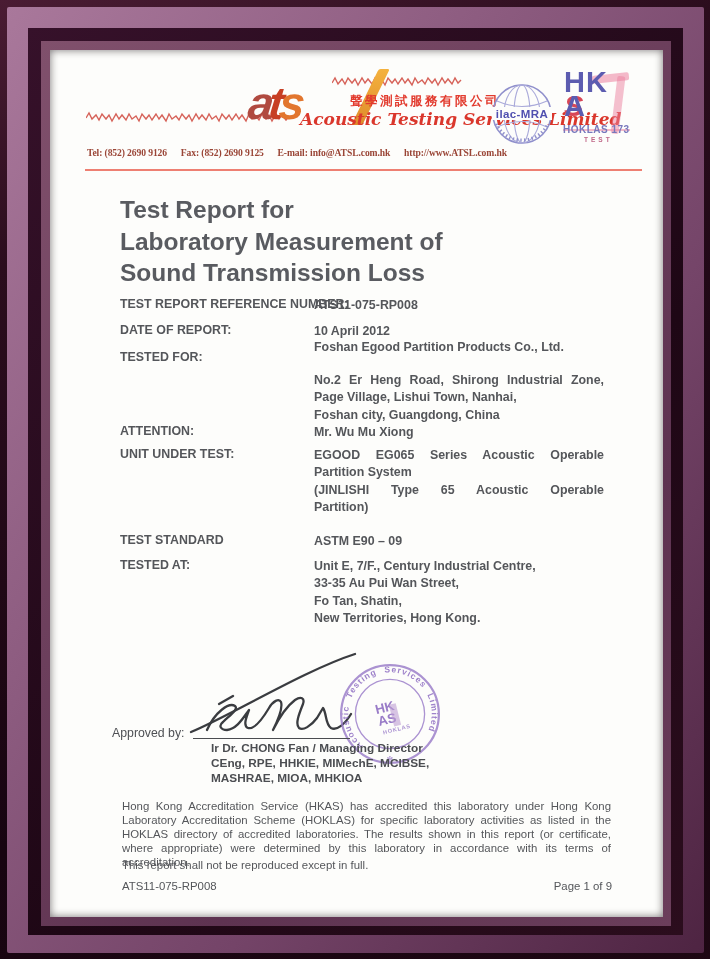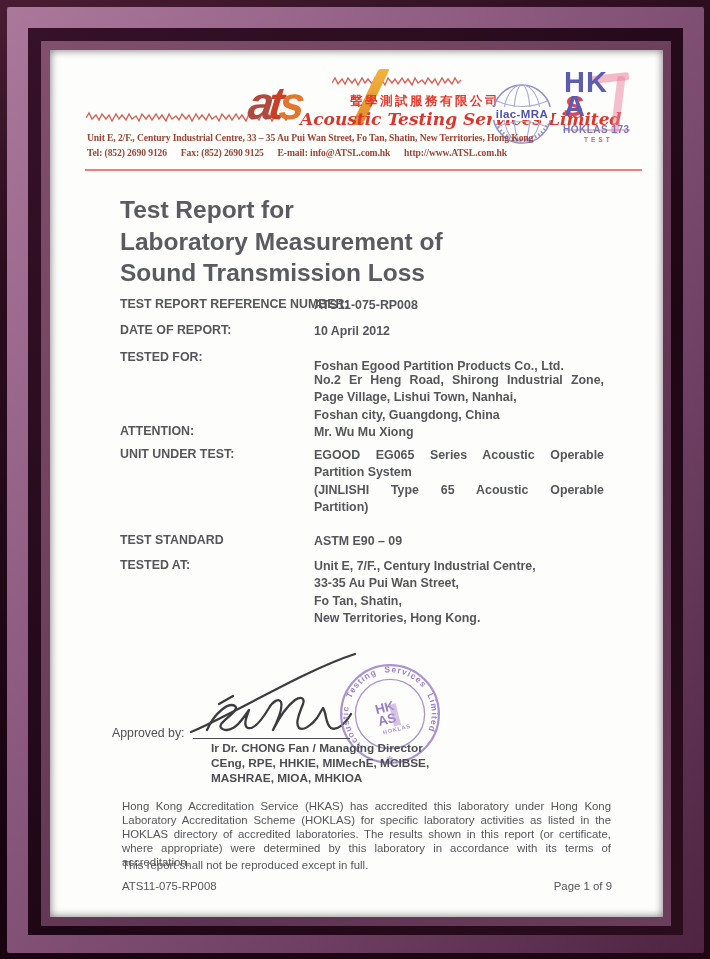--- a/index.html
+++ b/index.html
@@ -100,38 +100,37 @@
       <div class="hkas-tbar"></div>
       <div class="hkas-tstem"></div>
       <div class="hkas-rows">
         <div style="position:static">HK</div>
         <div style="position:static"><span>A</span><span class="hkas-s">S</span></div>
       </div>
       <div class="hoklas">HOKLAS 173</div>
       <div class="hkas-test">TEST</div>
     </div>
 
-    <div class="addr">Unit E, 2/F., Century Industrial Centre, 33 – 35 Au Pui Wan Street, Fo Tan, Shatin, New Territories, Hong Kong</div>
     <div class="contact">Tel: (852) 2690 9126      Fax: (852) 2690 9125      E-mail: info@ATSL.com.hk      http://www.ATSL.com.hk</div>
     <div class="divider"></div>
 
     <div class="title">
       <div>Test Report for</div>
       <div>Laboratory Measurement of</div>
       <div>Sound Transmission Loss</div>
     </div>
 
     <div class="lbl" style="top:247px">TEST REPORT REFERENCE NUMBER:</div>
     <div class="val" style="top:247px">ATS11-075-RP008</div>
 
     <div class="lbl" style="top:273px">DATE OF REPORT:</div>
     <div class="val" style="top:273px">10 April 2012</div>
 
     <div class="lbl" style="top:300px">TESTED FOR:</div>
-    <div class="val" style="top:308px">Foshan Egood Partition Products Co., Ltd.</div>
+    <div class="val" style="top:289px">Foshan Egood Partition Products Co., Ltd.</div>
     <div class="val" style="top:322px">
       <div class="just">No.2 Er Heng Road, Shirong Industrial Zone,</div>
       <div>Page Village, Lishui Town, Nanhai,</div>
       <div>Foshan city, Guangdong, China</div>
     </div>
 
     <div class="lbl" style="top:374px">ATTENTION:</div>
     <div class="val" style="top:374px">Mr. Wu Mu Xiong</div>
 
     <div class="lbl" style="top:397px">UNIT UNDER TEST:</div>

